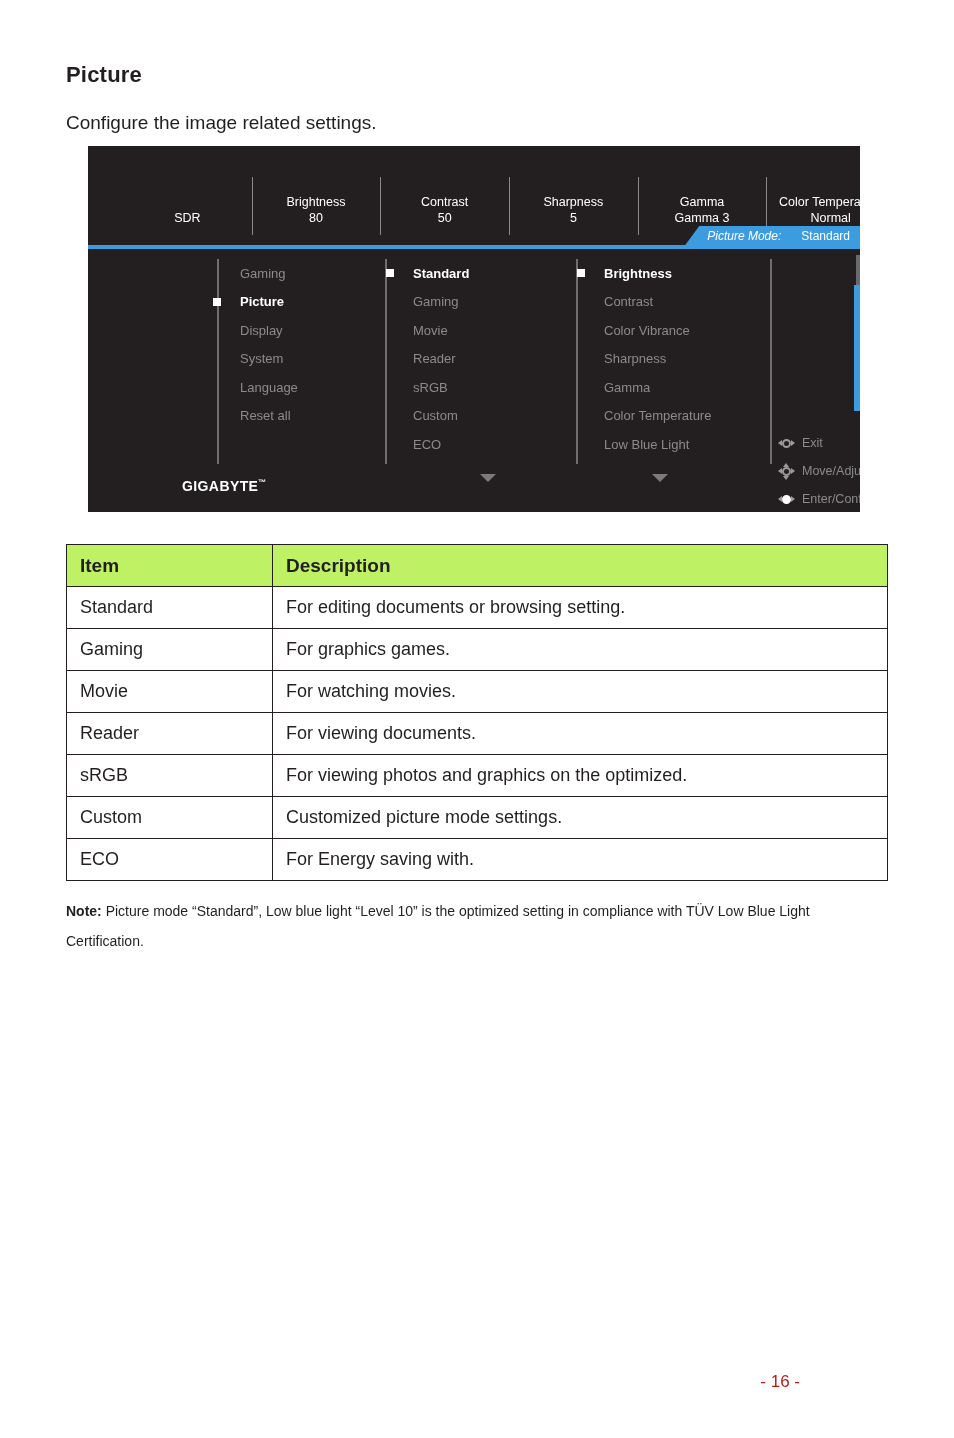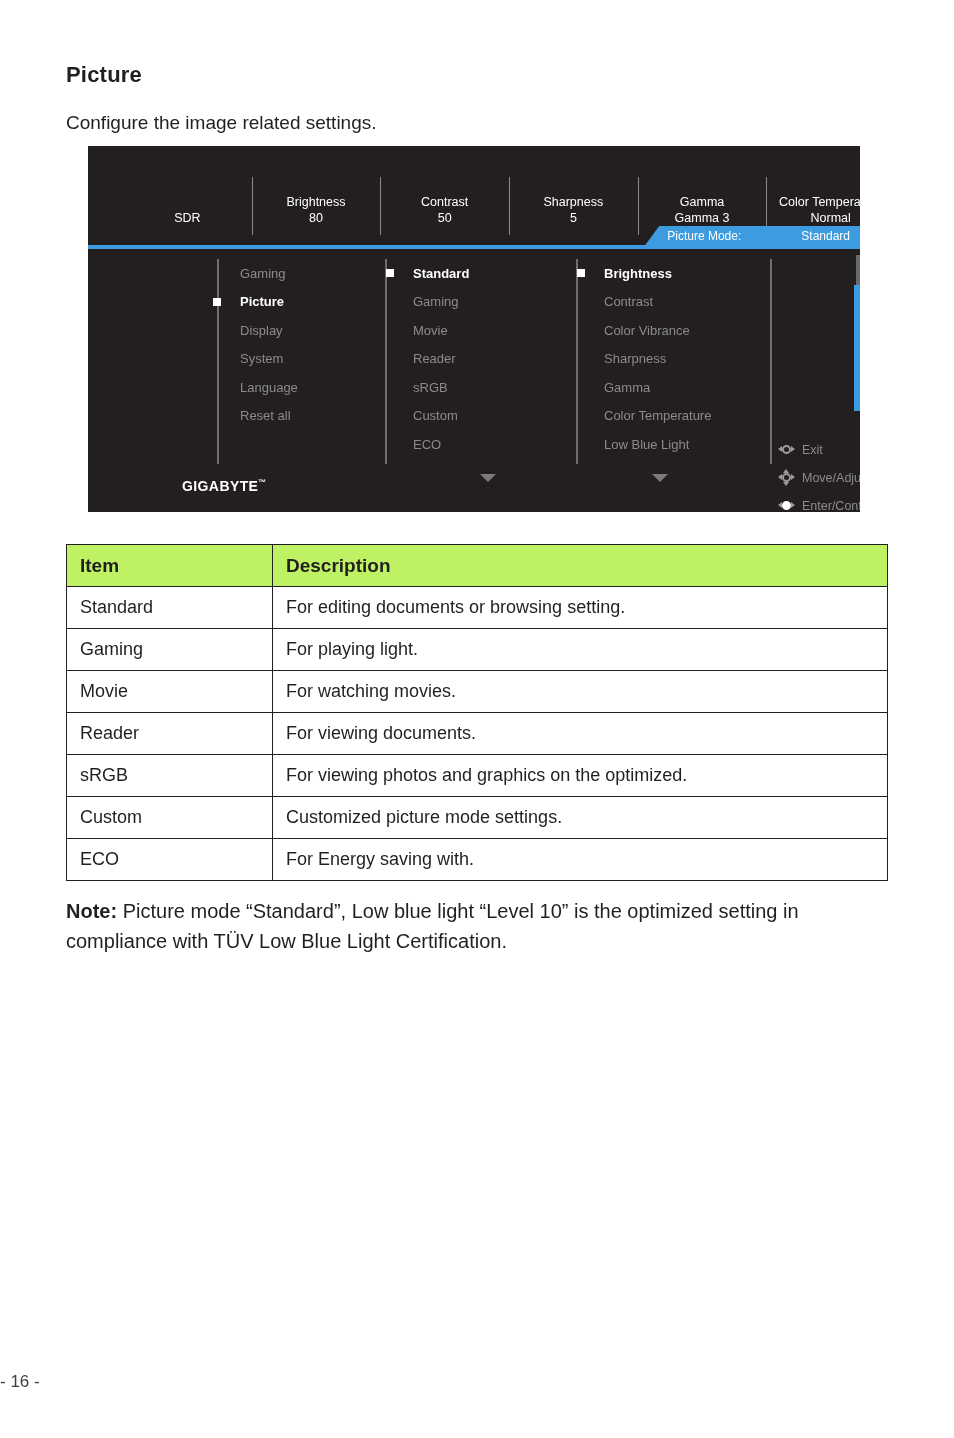--- a/index.html
+++ b/index.html
@@ -82,21 +82,21 @@
     top: 80px;
     height: 19px;
     background: #3d9ce0;
     display: flex;
     align-items: center;
     padding: 0 10px 0 22px;
     color: #ffffff;
     font-size: 12px;
     clip-path: polygon(14px 0, 100% 0, 100% 100%, 0 100%);
   }
-  .pm-label { margin-right: 60px; }
+  .pm-label { margin-right: 20px; font-style: italic; }
 
   
   .osd-rule {
     position: absolute;
     left: 0;
     top: 99px;
     width: 772px;
     height: 4px;
     background: #3d9ce0;
   }
@@ -189,21 +189,21 @@
   }
 
   
   .hints {
     position: absolute;
     left: 690px;
     top: 180px;
   }
   .hint-row {
     display: flex;
-    align-items: flex-end;
+    align-items: center;
     height: 28px;
     color: #8b8b8b;
     font-size: 12.5px;
     white-space: nowrap;
   }
   .jstick {
     position: relative;
     width: 17px;
     height: 15px;
     margin-right: 7px;
@@ -262,35 +262,35 @@
     font-size: 19px;
   }
   .tbl col.c1 { width: 206px; }
 
   
   .note {
     position: absolute;
     left: 66px;
     top: 896px;
     width: 824px;
-    font-size: 20px;
+    font-size: 14px;
     line-height: 30px;
     color: #231f20;
   }
   .note b { font-weight: bold; }
 
   
   .page-num {
     position: absolute;
     left: 0;
     top: 1372px;
     width: 800px;
-    text-align: left;
+    text-align: right;
     font-size: 17px;
-    color: #404040;
+    color: #b91c1c;
   }
 </style>
 </head>
 <body>
 
 <div class="page-title">Picture</div>
 <div class="page-subtitle">Configure the image related settings.</div>
 
 <div class="osd">
 
@@ -443,21 +443,21 @@
       <th>Description</th>
     </tr>
   </thead>
   <tbody id="tbl-body">
       <tr>
         <td>Standard</td>
         <td>For editing documents or browsing setting.</td>
       </tr>
       <tr>
         <td>Gaming</td>
-        <td>For playing light.</td>
+        <td>For graphics games.</td>
       </tr>
       <tr>
         <td>Movie</td>
         <td>For watching movies.</td>
       </tr>
       <tr>
         <td>Reader</td>
         <td>For viewing documents.</td>
       </tr>
       <tr>

